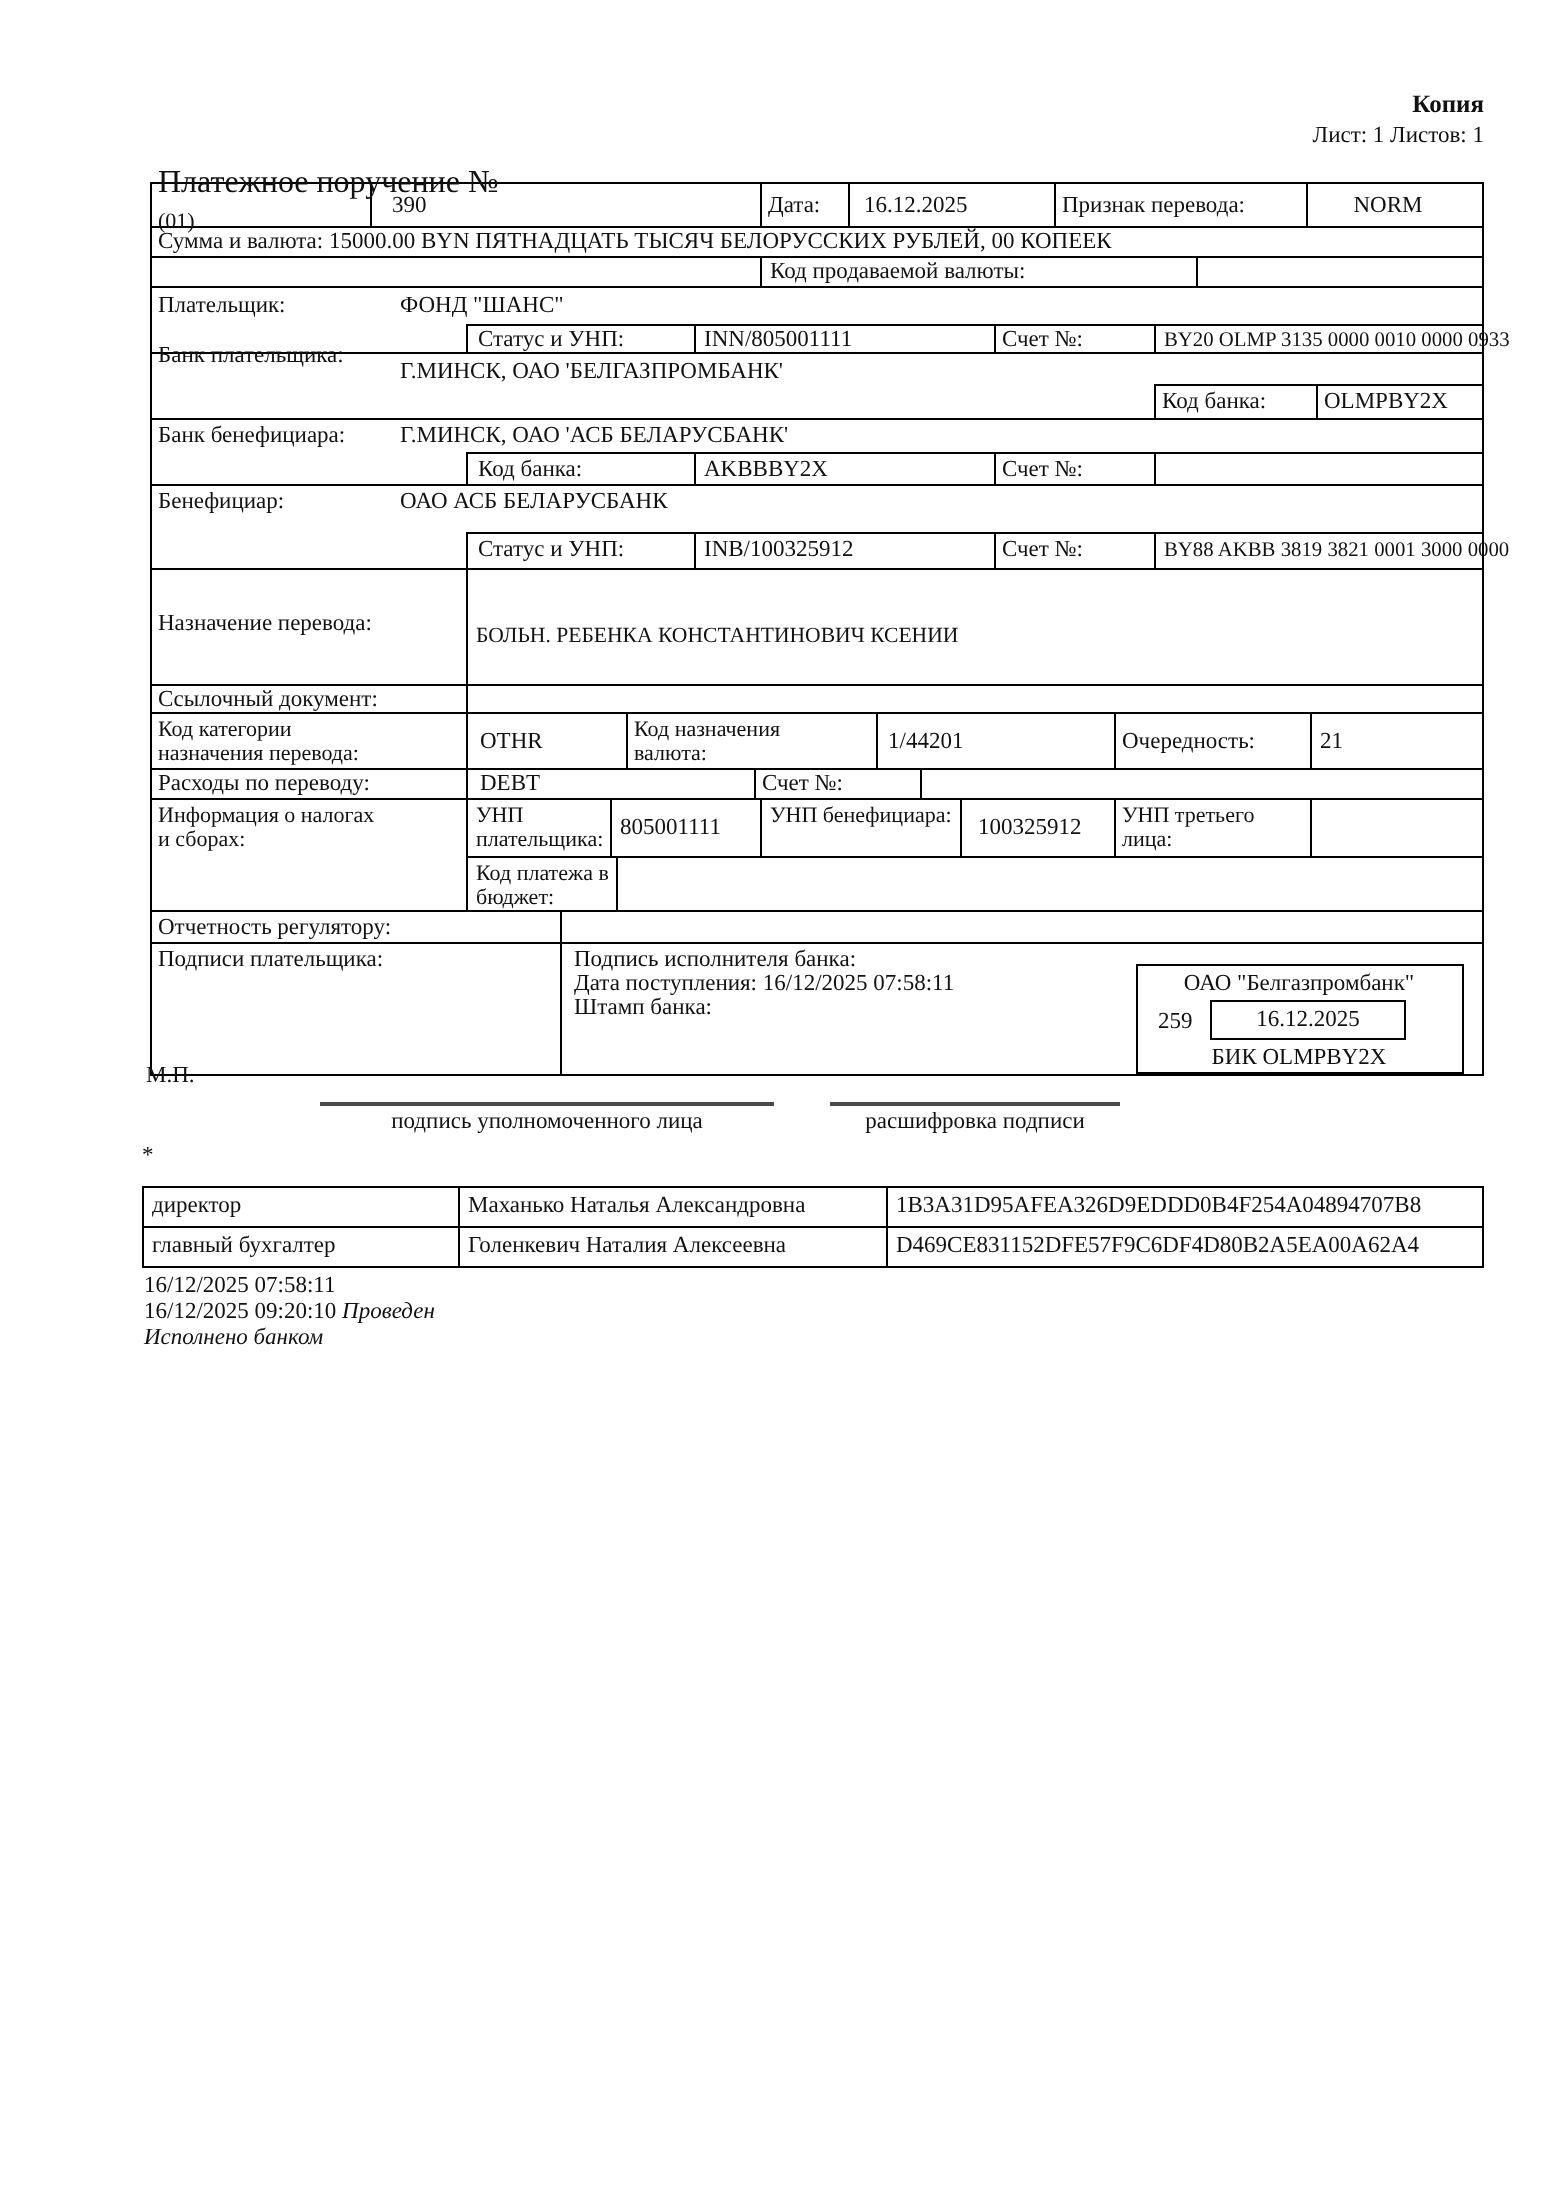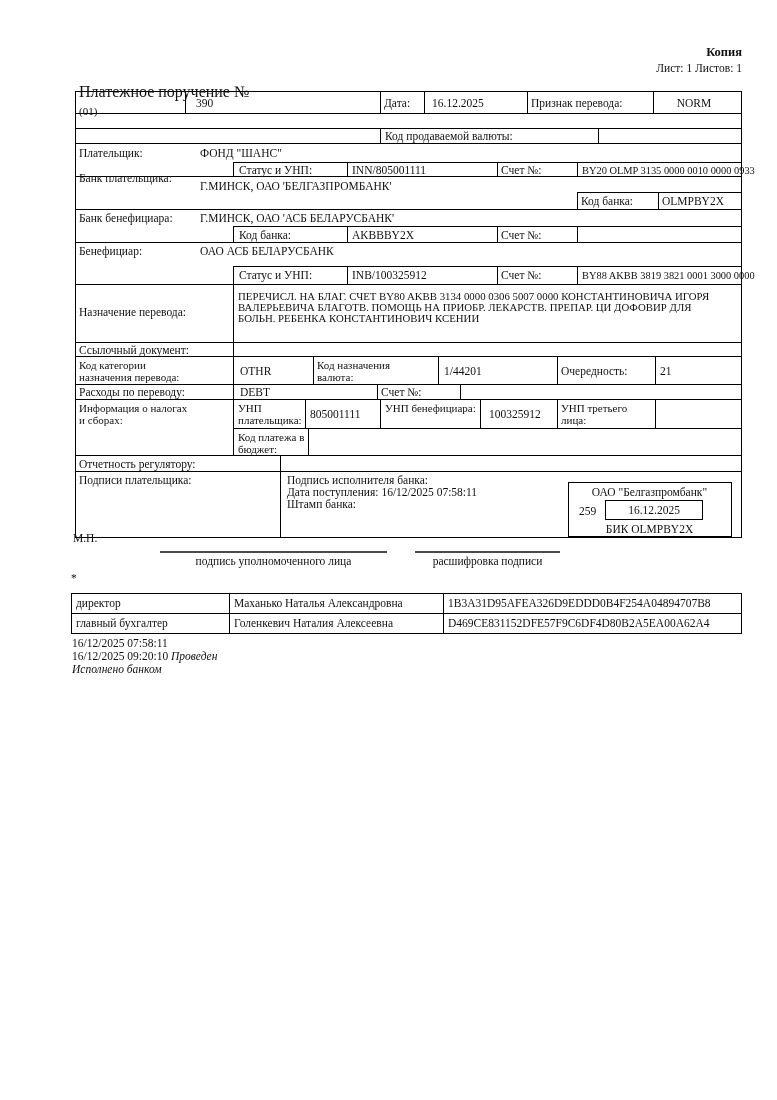--- a/index.html
+++ b/index.html
@@ -85,20 +85,21 @@
   <div class="vl" style="left:280px;top:455px;height:83px"></div>
 
   <div class="t" style="left:79px;top:86px;font-size:16px">Платежное поручение №</div>
   <div class="t" style="left:79px;top:105px;font-size:11px">(01)</div>
   <div class="t" style="left:196px;top:97px">390</div>
   <div class="t" style="left:384px;top:97px">Дата:</div>
   <div class="t" style="left:432px;top:97px">16.12.2025</div>
   <div class="t" style="left:531px;top:97px">Признак перевода:</div>
   <div class="t c" style="left:653px;top:97px;width:82px">NORM</div>
 
+  <div class="t" style="left:79px;top:115px">Сумма и валюта: 15000.00 BYN ПЯТНАДЦАТЬ ТЫСЯЧ БЕЛОРУССКИХ РУБЛЕЙ, 00 КОПЕЕК</div>
 
   <div class="t" style="left:385px;top:130px">Код продаваемой валюты:</div>
 
   <div class="t" style="left:79px;top:147px">Плательщик:</div>
   <div class="t" style="left:200px;top:147px">ФОНД "ШАНС"</div>
   <div class="t" style="left:239px;top:164px">Статус и УНП:</div>
   <div class="t" style="left:352px;top:164px">INN/805001111</div>
   <div class="t" style="left:501px;top:164px">Счет №:</div>
   <div class="t sm" style="left:582px;top:165px">BY20 OLMP 3135 0000 0010 0000 0933</div>
 
@@ -114,22 +115,20 @@
   <div class="t" style="left:501px;top:229px">Счет №:</div>
 
   <div class="t" style="left:79px;top:245px">Бенефициар:</div>
   <div class="t" style="left:200px;top:245px">ОАО АСБ БЕЛАРУСБАНК</div>
   <div class="t" style="left:239px;top:269px">Статус и УНП:</div>
   <div class="t" style="left:352px;top:269px">INB/100325912</div>
   <div class="t" style="left:501px;top:269px">Счет №:</div>
   <div class="t sm" style="left:582px;top:270px">BY88 AKBB 3819 3821 0001 3000 0000</div>
 
   <div class="t" style="left:79px;top:306px">Назначение перевода:</div>
-  <div class="t pp" style="left:238px;top:290px">ПЕРЕЧИСЛ. НА БЛАГ. СЧЕТ BY80 AKBB 3134 0000 0306 5007 0000 КОНСТАНТИНОВИЧА ИГОРЯ</div>
-  <div class="t pp" style="left:238px;top:301px">ВАЛЕРЬЕВИЧА БЛАГОТВ. ПОМОЩЬ НА ПРИОБР. ЛЕКАРСТВ. ПРЕПАР. ЦИ ДОФОВИР ДЛЯ</div>
   <div class="t pp" style="left:238px;top:312px">БОЛЬН.  РЕБЕНКА КОНСТАНТИНОВИЧ КСЕНИИ</div>
 
   <div class="t" style="left:79px;top:344px">Ссылочный документ:</div>
 
   <div class="wr" style="left:79px;top:359px;width:112px">Код категории назначения перевода:</div>
   <div class="t" style="left:240px;top:365px">OTHR</div>
   <div class="wr" style="left:317px;top:359px;width:90px">Код назначения валюта:</div>
   <div class="t" style="left:444px;top:365px">1/44201</div>
   <div class="t" style="left:561px;top:365px">Очередность:</div>
   <div class="t" style="left:660px;top:365px">21</div>

